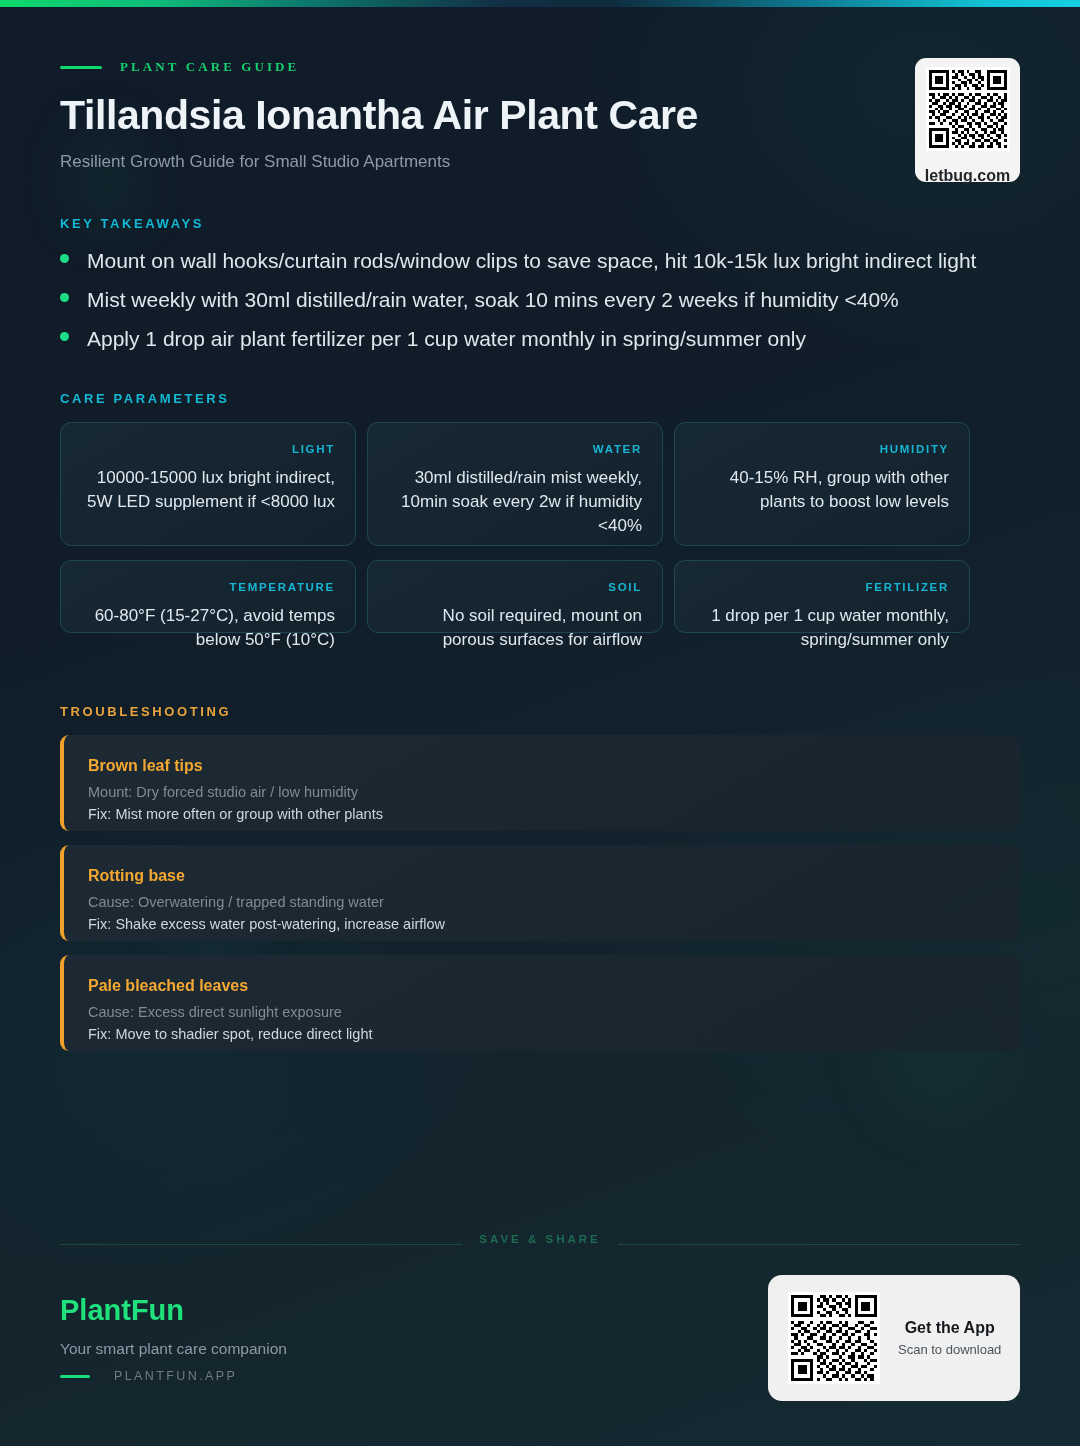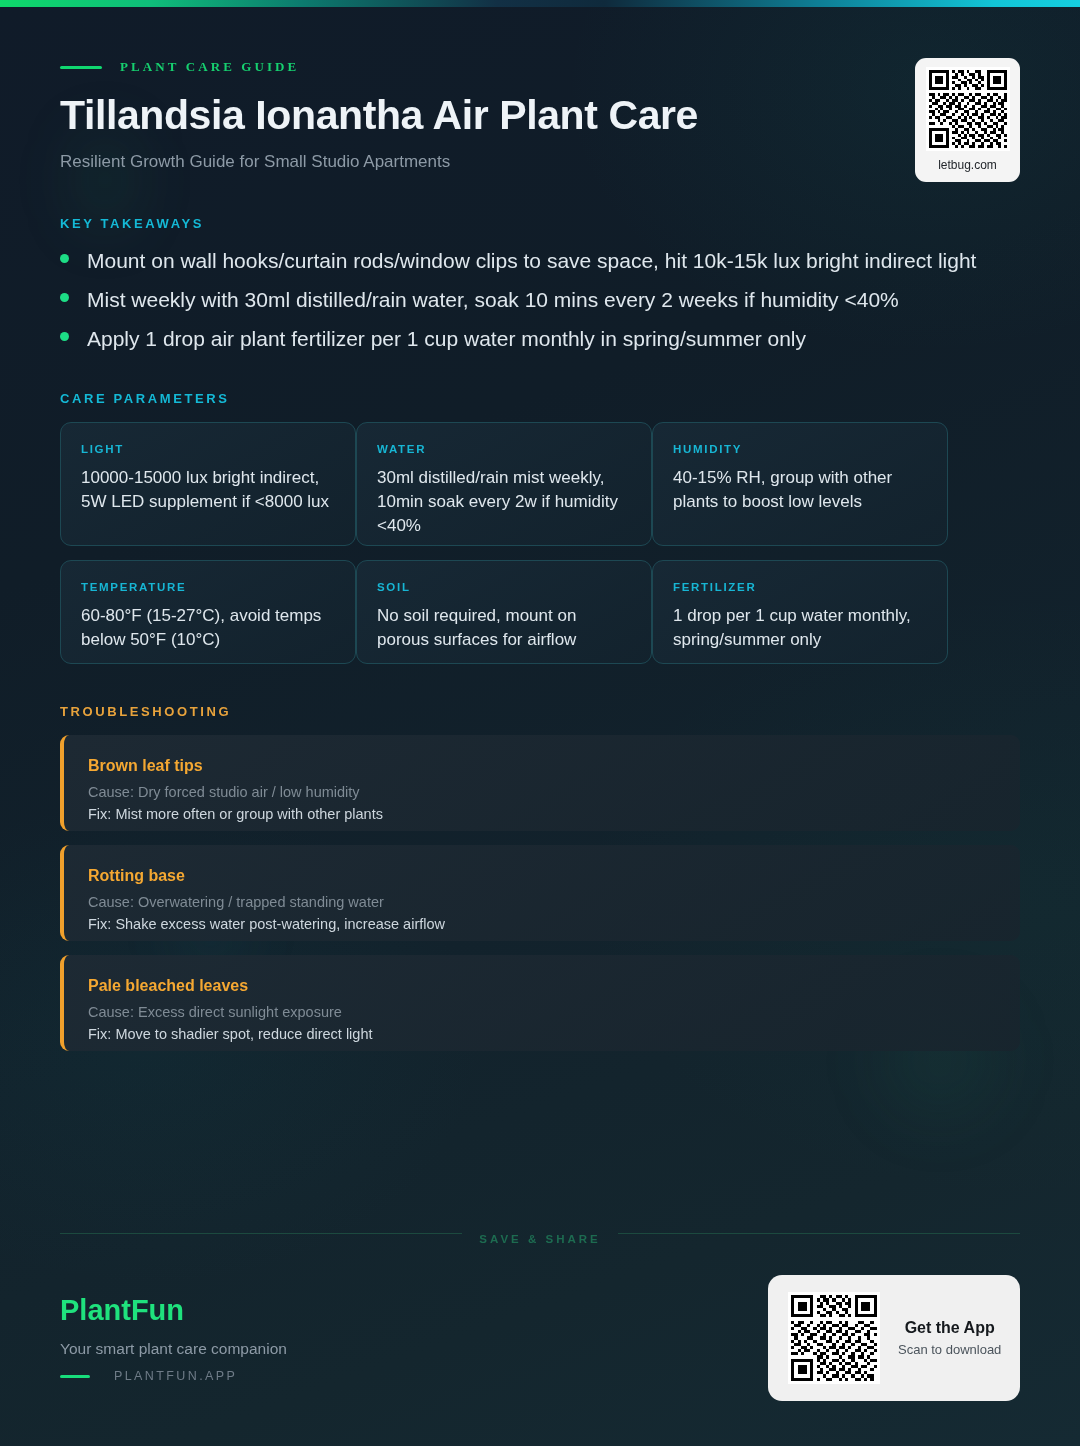--- a/index.html
+++ b/index.html
@@ -70,21 +70,21 @@
   
   .qr-card-top {
     position:absolute; left:915px; top:58px;
     width:105px; height:124px;
     background:#f4f4f4; border-radius:11px;
     display:flex; flex-direction:column; align-items:center; justify-content:flex-start;
     padding-top:9px;
   }
   .qr-card-top .qrbox { width:84px; height:84px; }
   .qr-card-top .qrlabel {
-    margin-top:7px; font-size:12px; color:#22262b; font-weight:400;
+    margin-top:16px; font-size:16px; color:#22262b; font-weight:700;
   }
 
   
   .sec-head {
     position:absolute; left:60px;
     font-size:13px; font-weight:700; letter-spacing:2.6px;
   }
   .sec-cyan  { color:#14b9d6; }
   .sec-amber { color:#e8a33c; }
 
@@ -95,31 +95,31 @@
     height:39px; margin-bottom:0;
   }
   .take-dot {
     width:9px; height:9px; border-radius:50%;
     background:#1ddd86; flex:0 0 auto; margin-top:6px;
   }
   .take-text { font-size:21px; color:#dfe7ed; line-height:1.25; }
 
   
   .params { position:absolute; left:60px; top:422px; width:960px; }
-  .param-row { display:flex; gap:0; }
+  .param-row { display:flex; gap:11px;text-align:right; }
   .param-row.second { margin-top:14px; }
   .param-card {
     width:296px;
     background:linear-gradient(150deg, rgba(24,42,55,0.85), rgba(19,35,46,0.78));
     border:1px solid #1d4853;
     border-radius:11px;
     padding:20px 20px 20px 20px;
   }
   .param-row.first .param-card { height:124px; }
-  .param-row.second .param-card { height:104px; }
+  .param-row.second .param-card { height:73px; }
   .param-label {
     font-size:11.5px; font-weight:700; letter-spacing:1.7px;
     color:#17b6d4; margin-bottom:11px;
   }
   .param-value { font-size:17px; color:#dfe7ed; line-height:1.42; }
 
   
   .trouble { position:absolute; left:60px; top:735px; width:960px; }
   .trouble-card {
     position:relative;
@@ -132,21 +132,21 @@
   }
   .trouble-title {
     font-size:16px; font-weight:700; color:#f5a832; margin-bottom:9px;
   }
   .trouble-cause { font-size:14.5px; color:#7f8b95; margin-bottom:6px; }
   .trouble-fix   { font-size:14.5px; color:#ced7de; }
 
   
   .divider {
     position:absolute; left:60px; top:1233px; width:960px;
-    display:flex; align-items:flex-start; gap:17px;
+    display:flex; align-items:flex-end; gap:17px;
   }
   .divider .line { flex:1; height:1px; background:#1c4a3f; }
   .divider .dtext {
     font-size:11.5px; font-weight:700; letter-spacing:3px; color:#1d6b50;
   }
 
   
   .brand {
     position:absolute; left:60px; top:1294px;
     font-size:29px; font-weight:700; color:#1fe27d;
@@ -456,21 +456,21 @@
         <div class="param-value">1 drop per 1 cup water monthly, spring/summer only</div>
       </div>
     </div>
   </div>
 
   <div class="sec-head sec-amber" style="top:704px;">TROUBLESHOOTING</div>
 
   <div class="trouble">
     <div class="trouble-card">
       <div class="trouble-title">Brown leaf tips</div>
-      <div class="trouble-cause">Cause: Dry forced studio air / low humidity</div>
+      <div class="trouble-cause">Mount: Dry forced studio air / low humidity</div>
       <div class="trouble-fix">Fix: Mist more often or group with other plants</div>
     </div>
     <div class="trouble-card">
       <div class="trouble-title">Rotting base</div>
       <div class="trouble-cause">Cause: Overwatering / trapped standing water</div>
       <div class="trouble-fix">Fix: Shake excess water post-watering, increase airflow</div>
     </div>
     <div class="trouble-card">
       <div class="trouble-title">Pale bleached leaves</div>
       <div class="trouble-cause">Cause: Excess direct sunlight exposure</div>

